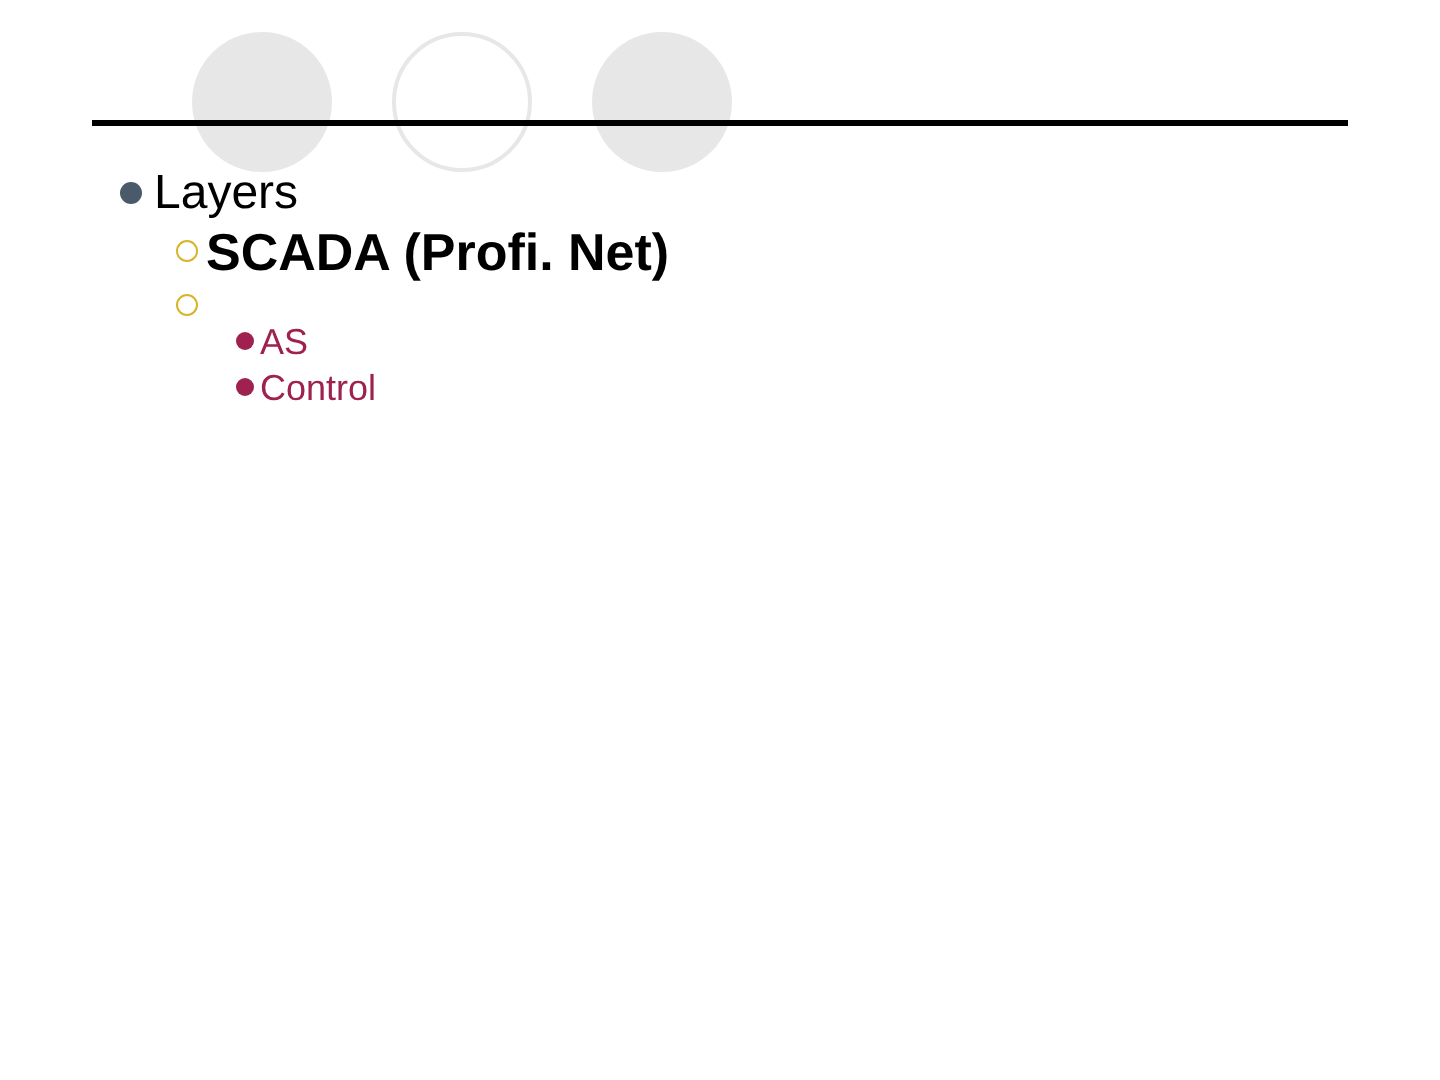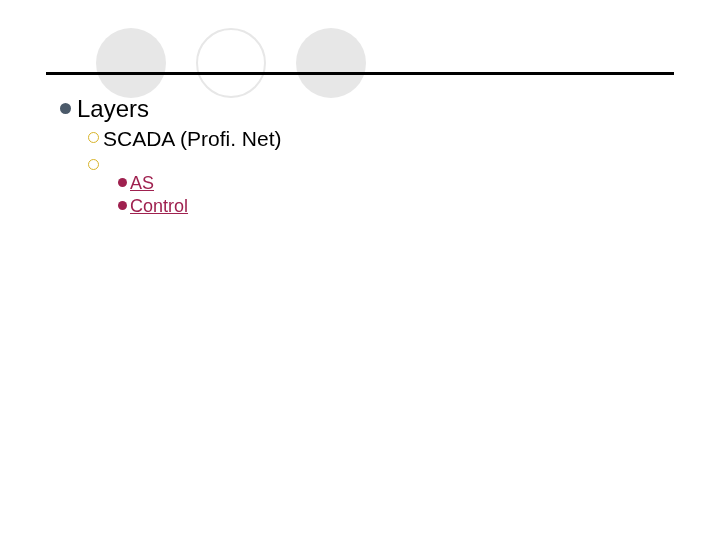--- a/index.html
+++ b/index.html
@@ -1,26 +1,26 @@
 <!DOCTYPE html>
 <html><head>
 <meta charset="utf-8">
 <style>
   html,body{margin:0;padding:0;width:720px;height:540px;background:#fff;font-family:Arial,Helvetica,sans-serif;color:#000;}
-  .slide{position:relative;width:720px;height:528px;margin-top:12px;}
+  .slide{position:relative;width:720px;height:528px;}
   .deco{position:absolute;top:16px;width:70px;height:70px;border-radius:50%;}
   .rule{position:absolute;left:46px;top:60px;width:628px;height:0;border-top:3px solid #000;}
   .content{position:absolute;left:60px;top:83px;right:40px;}
   .row{display:flex;align-items:flex-start;}
   .bullet-disc{width:11px;height:11px;border-radius:50%;background:#4b5a6a;margin-top:8px;margin-right:6px;flex:0 0 auto;}
   .bullet-ring{width:11px;height:11px;border-radius:50%;border:1.5px solid #d8b42a;margin-top:7px;margin-right:4px;flex:0 0 auto;box-sizing:border-box;}
   .bullet-dot{width:9px;height:9px;border-radius:50%;background:#9f214f;margin-top:6px;margin-right:3px;flex:0 0 auto;}
   .l1{font-size:24px;line-height:28px;}
-  .l2{font-size:21px;line-height:27px;margin-left:28px;}
-  .l3{font-size:18px;line-height:23px;margin-left:58px;color:#9f214f;text-decoration:underline;}
+  .l2{font-size:26px;line-height:27px;margin-left:28px;font-weight:bold;}
+  .l3{font-size:18px;line-height:23px;margin-left:58px;color:#9f214f;}
   .gap-sm{margin-top:2px;}
 </style>
 </head>
 <body>
 <div class="slide">
 
   <div class="deco" style="left:96px;background:#e7e7e7;"></div>
   <div class="deco" style="left:196px;border:2px solid #e7e7e7;box-sizing:border-box;"></div>
   <div class="deco" style="left:296px;background:#e7e7e7;"></div>
 

